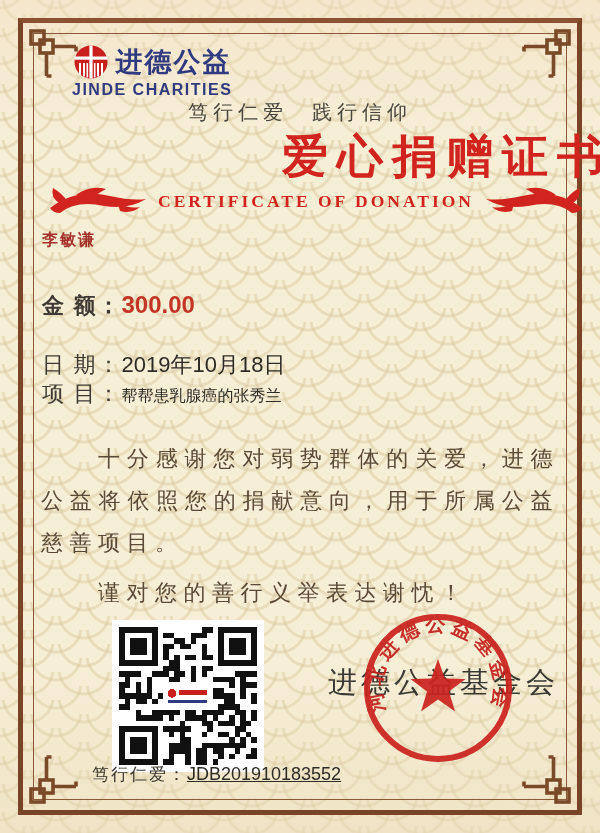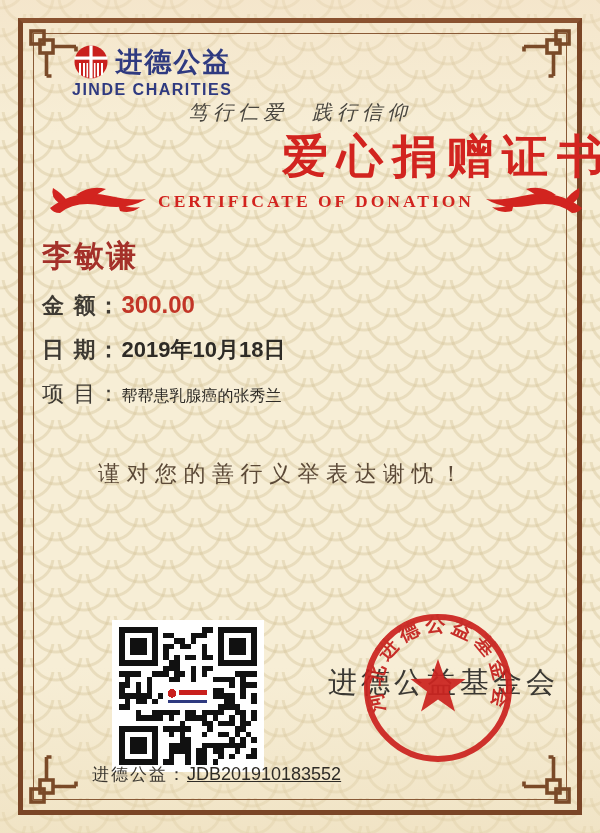--- a/index.html
+++ b/index.html
@@ -20,43 +20,43 @@
   .corner.tl{left:26px;top:26px;}
   .corner.tr{right:26px;top:26px;transform:scaleX(-1);}
   .corner.bl{left:26px;bottom:26px;transform:scaleY(-1);}
   .corner.br{right:26px;bottom:26px;transform:scale(-1,-1);}
 
   .logo{position:absolute;left:72px;top:44px;width:160px;text-align:center;}
   .logo-row{display:flex;align-items:center;justify-content:center;gap:7px;}
   .logo-cn{font-size:27px;font-weight:bold;color:#2f3a80;letter-spacing:2px;white-space:nowrap;}
   .logo-en{font-size:16px;font-weight:bold;color:#2f3a80;letter-spacing:1.5px;margin-top:1px;font-family:"Liberation Sans","DejaVu Sans",sans-serif;white-space:nowrap;}
 
-  .motto{position:absolute;top:99px;left:0;width:100%;text-align:center;font-size:20px;color:#49463f;letter-spacing:5px;font-style:italic;}
+  .motto{position:absolute;top:99px;left:0;width:100%;text-align:center;font-size:20px;color:#49463f;letter-spacing:5px;}
   .motto span{margin:0 12px;}
   .title-cn{position:absolute;top:126px;left:12px;width:100%;text-align:right;font-size:46px;font-weight:bold;color:#d2241f;letter-spacing:9px;white-space:nowrap;}
   .subtitle-row{position:absolute;top:186px;left:16px;width:100%;display:flex;align-items:center;justify-content:center;gap:10px;}
   .title-en{font-size:17.5px;font-weight:bold;color:#d2241f;letter-spacing:3px;white-space:nowrap;}
   .flourish{width:100px;height:30px;}
   .flourish.right{transform:scaleX(-1);}
 
-  .donor-name{position:absolute;left:42px;top:236px;font-size:30px;font-weight:bold;color:#a43129;letter-spacing:2px;font-family:"Liberation Sans","DejaVu Sans",sans-serif;}
+  .donor-name{position:absolute;left:42px;top:230px;font-size:16px;font-weight:bold;color:#a43129;letter-spacing:2px;font-family:"Liberation Sans","DejaVu Sans",sans-serif;}
   .field{position:absolute;left:42px;white-space:nowrap;}
   .field .lbl{font-size:22px;color:#3e3a33;letter-spacing:2px;}
   .field .val{font-family:"Liberation Sans","DejaVu Sans",sans-serif;color:#2e2b26;}
   .field.amount{top:291px;font-weight:bold;}
   .field.amount .val{color:#c23527;font-size:24px;}
-  .field.date{top:335px;font-weight:bold;}
+  .field.date{top:350px;}
   .field.date .val{font-size:22px;}
   .field.project{top:379px;}
   .field.project .val{font-size:16px;}
 
   .body-text{position:absolute;left:41px;right:41px;top:438px;color:#5b4937;}
   .body-text p{margin:0;font-size:22px;line-height:42px;letter-spacing:6.5px;text-indent:57px;}
   .body-text p.para{text-align:justify;}
-  .body-text p.closing{margin-top:15px;}
+  .body-text p.closing{margin-top:8px;}
 
   .qr{position:absolute;left:112px;top:620px;background:#ffffff;padding:7px;line-height:0;}
   .qr svg{width:138px;height:138px;display:block;}
 
   .signature{position:absolute;left:328px;top:663px;font-size:29px;color:#3a3833;letter-spacing:4px;white-space:nowrap;z-index:1;}
   .stamp{position:absolute;left:358px;top:608px;width:160px;height:160px;z-index:2;opacity:.93;}
 
   .cert-no{position:absolute;left:92px;top:763px;white-space:nowrap;}
   .cert-no .lbl{font-size:17px;color:#3a362f;letter-spacing:2px;}
   .cert-no .val{font-size:18px;color:#2e2b26;font-family:"Liberation Sans","DejaVu Sans",sans-serif;text-decoration:underline;}
@@ -154,20 +154,21 @@
     <span class="lbl">金 额：</span><span class="val">300.00</span>
   </div>
   <div class="field date">
     <span class="lbl">日 期：</span><span class="val">2019年10月18日</span>
   </div>
   <div class="field project">
     <span class="lbl">项 目：</span><span class="val">帮帮患乳腺癌的张秀兰</span>
   </div>
 
   <div class="body-text">
+    <p class="para">十分感谢您对弱势群体的关爱，进德公益将依照您的捐献意向，用于所属公益慈善项目。</p>
     <p class="closing">谨对您的善行义举表达谢忱！</p>
   </div>
 
   <div class="qr">
     <svg id="qr-svg" viewBox="0 0 125 125" shape-rendering="crispEdges">
         <rect width="125" height="125" fill="#fff"></rect>
         <path fill="#111" d="M75 0h5v5h-5zM80 0h5v5h-5zM40 5h5v5h-5zM45 5h5v5h-5zM65 5h5v5h-5zM70 5h5v5h-5zM75 5h5v5h-5zM50 10h5v5h-5zM55 10h5v5h-5zM65 10h5v5h-5zM40 15h5v5h-5zM45 15h5v5h-5zM55 15h5v5h-5zM60 15h5v5h-5zM75 15h5v5h-5zM40 20h5v5h-5zM75 20h5v5h-5zM40 25h5v5h-5zM50 25h5v5h-5zM60 25h5v5h-5zM65 25h5v5h-5zM75 25h5v5h-5zM80 25h5v5h-5zM45 30h5v5h-5zM50 30h5v5h-5zM40 35h5v5h-5zM45 35h5v5h-5zM50 35h5v5h-5zM65 35h5v5h-5zM75 35h5v5h-5zM80 35h5v5h-5zM0 40h5v5h-5zM5 40h5v5h-5zM10 40h5v5h-5zM15 40h5v5h-5zM30 40h5v5h-5zM35 40h5v5h-5zM40 40h5v5h-5zM50 40h5v5h-5zM55 40h5v5h-5zM65 40h5v5h-5zM75 40h5v5h-5zM105 40h5v5h-5zM110 40h5v5h-5zM115 40h5v5h-5zM120 40h5v5h-5zM5 45h5v5h-5zM25 45h5v5h-5zM45 45h5v5h-5zM50 45h5v5h-5zM65 45h5v5h-5zM85 45h5v5h-5zM90 45h5v5h-5zM95 45h5v5h-5zM100 45h5v5h-5zM110 45h5v5h-5zM0 50h5v5h-5zM5 50h5v5h-5zM15 50h5v5h-5zM25 50h5v5h-5zM100 50h5v5h-5zM110 50h5v5h-5zM115 50h5v5h-5zM120 50h5v5h-5zM0 55h5v5h-5zM15 55h5v5h-5zM25 55h5v5h-5zM85 55h5v5h-5zM90 55h5v5h-5zM110 55h5v5h-5zM0 60h5v5h-5zM5 60h5v5h-5zM10 60h5v5h-5zM15 60h5v5h-5zM20 60h5v5h-5zM25 60h5v5h-5zM35 60h5v5h-5zM85 60h5v5h-5zM90 60h5v5h-5zM95 60h5v5h-5zM100 60h5v5h-5zM110 60h5v5h-5zM120 60h5v5h-5zM5 65h5v5h-5zM15 65h5v5h-5zM20 65h5v5h-5zM30 65h5v5h-5zM95 65h5v5h-5zM100 65h5v5h-5zM120 65h5v5h-5zM0 70h5v5h-5zM5 70h5v5h-5zM90 70h5v5h-5zM95 70h5v5h-5zM100 70h5v5h-5zM105 70h5v5h-5zM15 75h5v5h-5zM30 75h5v5h-5zM35 75h5v5h-5zM40 75h5v5h-5zM45 75h5v5h-5zM50 75h5v5h-5zM60 75h5v5h-5zM65 75h5v5h-5zM75 75h5v5h-5zM80 75h5v5h-5zM85 75h5v5h-5zM90 75h5v5h-5zM105 75h5v5h-5zM110 75h5v5h-5zM120 75h5v5h-5zM15 80h5v5h-5zM20 80h5v5h-5zM25 80h5v5h-5zM30 80h5v5h-5zM35 80h5v5h-5zM45 80h5v5h-5zM60 80h5v5h-5zM65 80h5v5h-5zM70 80h5v5h-5zM75 80h5v5h-5zM85 80h5v5h-5zM100 80h5v5h-5zM110 80h5v5h-5zM120 80h5v5h-5zM55 85h5v5h-5zM75 85h5v5h-5zM80 85h5v5h-5zM90 85h5v5h-5zM95 85h5v5h-5zM100 85h5v5h-5zM110 85h5v5h-5zM115 85h5v5h-5zM40 90h5v5h-5zM45 90h5v5h-5zM50 90h5v5h-5zM55 90h5v5h-5zM60 90h5v5h-5zM80 90h5v5h-5zM105 90h5v5h-5zM110 90h5v5h-5zM45 95h5v5h-5zM55 95h5v5h-5zM75 95h5v5h-5zM90 95h5v5h-5zM95 95h5v5h-5zM105 95h5v5h-5zM115 95h5v5h-5zM55 100h5v5h-5zM60 100h5v5h-5zM100 100h5v5h-5zM110 100h5v5h-5zM120 100h5v5h-5zM45 105h5v5h-5zM50 105h5v5h-5zM55 105h5v5h-5zM60 105h5v5h-5zM75 105h5v5h-5zM80 105h5v5h-5zM85 105h5v5h-5zM90 105h5v5h-5zM95 105h5v5h-5zM100 105h5v5h-5zM105 105h5v5h-5zM110 105h5v5h-5zM45 110h5v5h-5zM50 110h5v5h-5zM55 110h5v5h-5zM60 110h5v5h-5zM70 110h5v5h-5zM75 110h5v5h-5zM85 110h5v5h-5zM90 110h5v5h-5zM105 110h5v5h-5zM120 110h5v5h-5zM45 115h5v5h-5zM60 115h5v5h-5zM70 115h5v5h-5zM75 115h5v5h-5zM90 115h5v5h-5zM100 115h5v5h-5zM115 115h5v5h-5zM120 115h5v5h-5zM40 120h5v5h-5zM45 120h5v5h-5zM60 120h5v5h-5zM70 120h5v5h-5zM75 120h5v5h-5zM85 120h5v5h-5z"></path>
         <path fill-rule="evenodd" fill="#111" d="M0 0h35v35h-35z M5 5v25h25v-25z"></path>
         <rect x="10" y="10" width="15" height="15" fill="#111"></rect>
         <path fill-rule="evenodd" fill="#111" d="M90 0h35v35h-35z M95 5v25h25v-25z"></path>
@@ -188,16 +189,16 @@
       <path id="arc" d="M30.6 108.5 A57 57 0 1 1 129.4 108.5" fill="none"></path>
     </defs>
     <circle cx="80" cy="80" r="71" fill="none" stroke="#cc2420" stroke-width="6"></circle>
     <polygon points="80,51 86.8,70.6 107.6,71.0 91.0,83.6 97.0,103.5 80,91.6 63.0,103.5 69.0,83.6 52.4,71.0 73.2,70.6" fill="#cc2420"></polygon>
     <text font-size="20" fill="#c4201c" letter-spacing="5" font-weight="bold" font-family="'Liberation Serif','DejaVu Serif',serif">
       <textPath href="#arc" startOffset="50%" text-anchor="middle">河北进德公益基金会</textPath>
     </text>
   </svg>
 
   <div class="cert-no">
-    <span class="lbl">进德公益：</span><span class="val">JDB201910183552</span>
+    <span class="lbl">笃行仁爱：</span><span class="val">JDB201910183552</span>
   </div>
 
 </div>
 
 </body></html>

